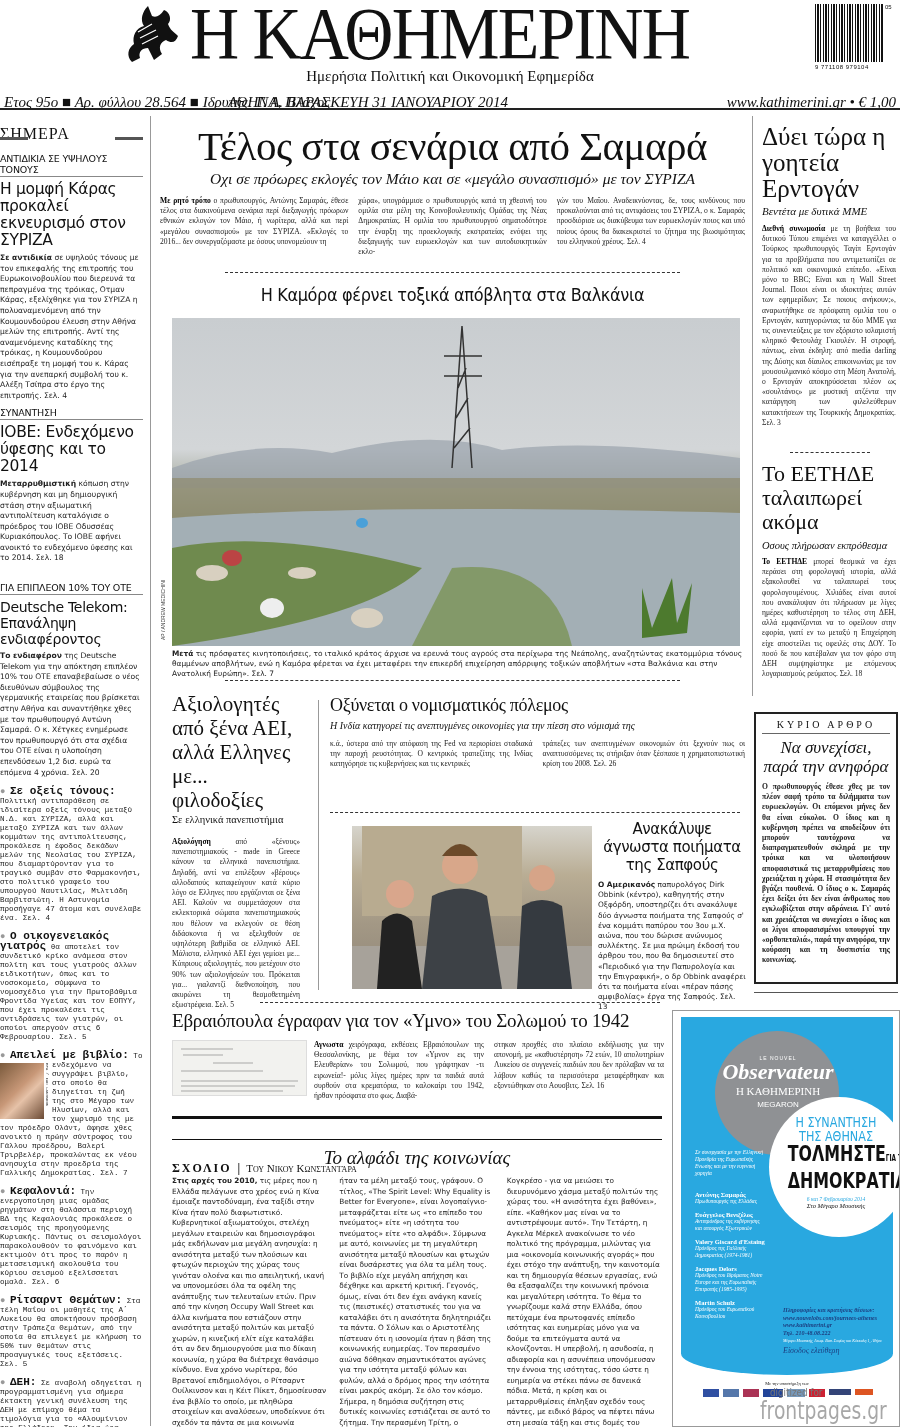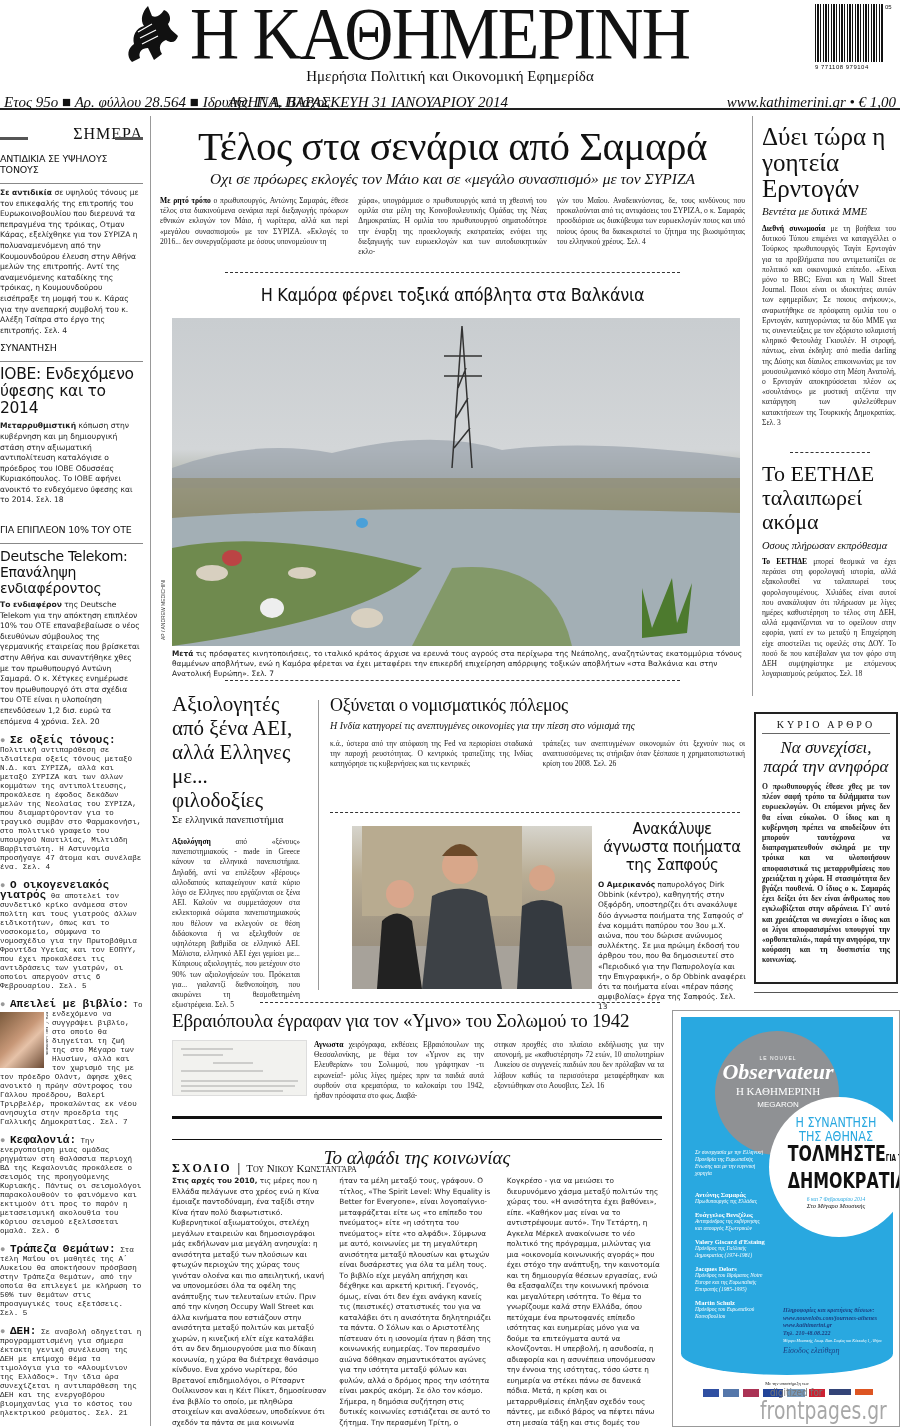--- a/index.html
+++ b/index.html
@@ -13,21 +13,21 @@
 .mast .subtitle{left:0;width:900px;text-align:center;top:68px;font-size:15px;font-family:"Liberation Serif",serif}
 .barcode{left:815px;top:4px;width:80px;height:82px}
 .metaline{top:94px;font-size:15px;font-style:italic;font-family:"Liberation Serif",serif}
 .rule{height:2px;background:#222}
 .vline{width:1px;background:#999}
 .dash{border-top:1px dashed #333;height:0}
 .body{font-size:7.6px;line-height:10.2px;text-align:justify;color:#222}
 .body b{color:#000}
 .sbody{font-size:7.6px;line-height:10.6px;font-family:"DejaVu Sans",sans-serif;color:#222;text-align:left}
 .left{left:0;width:143px}
-.kicker{font-size:9.5px;font-family:"DejaVu Sans",sans-serif;border-bottom:1px solid #888;padding-bottom:8px;letter-spacing:-.2px}
+.kicker{font-size:9.5px;font-family:"DejaVu Sans",sans-serif;border-bottom:1px solid #888;padding-bottom:1px;letter-spacing:-.2px}
 .lh{font-family:"DejaVu Sans",sans-serif;font-size:15.5px;line-height:17px;letter-spacing:-.3px;font-weight:500}
 .dotitem{font-size:7.6px;line-height:9px;font-family:Liberation Mono, monospace;color:#222}
 .dotitem .t{font-size:11px;font-weight:bold;color:#111}
 .dotitem .d{color:#999;font-size:9px}
 .photo{background:linear-gradient(#c9cdd0 0%,#d3d6d8 40%,#a6ab9d 52%,#8c9278 62%,#9ea7a5 70%,#7c8e6a 84%,#8f9580 100%)}
 .boxed{border:2px solid #222}
 </style>
 </head>
 <body>
 
@@ -49,44 +49,45 @@
 </div>
 <div class="abs rule" style="left:0;top:108px;width:900px"></div>
 
 <div class="abs vline" style="left:150px;top:116px;height:1310px"></div>
 <div class="abs vline" style="left:752px;top:116px;height:580px"></div>
 
 <div class="abs left" style="top:126px">
   <div style="position:relative;height:18px">
     <div style="position:absolute;left:0;top:11px;width:28px;height:3px;background:#555"></div>
     <div style="position:absolute;right:0;top:11px;width:28px;height:3px;background:#555"></div>
-    <div class="serif" style="text-align:right;font-size:16px;letter-spacing:1px;line-height:16px">ΣΗΜΕΡΑ</div>
+    <div class="serif" style="text-align:left;font-size:16px;letter-spacing:1px;line-height:16px">ΣΗΜΕΡΑ</div>
   </div>
   <div style="margin-top:9px">
     <div class="kicker">ΑΝΤΙΔΙΚΙΑ ΣΕ ΥΨΗΛΟΥΣ ΤΟΝΟΥΣ</div>
+    <div class="lh" style="margin-top:4px">Η μομφή Κάρας προκαλεί εκνευρισμό στον ΣΥΡΙΖΑ</div>
     <div class="sbody" style="margin-top:4px"><b>Σε αντιδικία</b> <span>σε υψηλούς τόνους με τον επικεφαλής της επιτροπής του Ευρωκοινοβουλίου που διερευνά τα πεπραγμένα της τρόικας, Οτμαν Κάρας, εξελίχθηκε για τον ΣΥΡΙΖΑ η πολυαναμενόμενη από την Κουμουνδούρου έλευση στην Αθήνα μελών της επιτροπής. Αντί της αναμενόμενης καταδίκης της τρόικας, η Κουμουνδούρου εισέπραξε τη μομφή του κ. Κάρας για την ανεπαρκή συμβολή του κ. Αλέξη Τσίπρα στο έργο της επιτροπής. Σελ. 4</span></div>
   </div>
   <div style="margin-top:6px">
     <div class="kicker">ΣΥΝΑΝΤΗΣΗ</div>
     <div class="lh" style="margin-top:4px">ΙΟΒΕ: Ενδεχόμενο ύφεσης και το 2014</div>
     <div class="sbody" style="margin-top:4px"><b>Μεταρρυθμιστική</b> <span>κόπωση στην κυβέρνηση και μη δημιουργική στάση στην αξιωματική αντιπολίτευση καταλόγισε ο πρόεδρος του ΙΟΒΕ Οδυσσέας Κυριακόπουλος. Το ΙΟΒΕ αφήνει ανοικτό το ενδεχόμενο ύφεσης και το 2014. Σελ. 18</span></div>
   </div>
   <div style="margin-top:18px">
     <div class="kicker">ΓΙΑ ΕΠΙΠΛΕΟΝ 10% ΤΟΥ ΟΤΕ</div>
     <div class="lh" style="margin-top:4px;font-size:14px;line-height:16px">Deutsche Telekom: Επανάληψη ενδιαφέροντος</div>
     <div class="sbody" style="margin-top:4px"><b>Το ενδιαφέρον</b> <span>της Deutsche Telekom για την απόκτηση επιπλέον 10% του ΟΤΕ επαναβεβαίωσε ο νέος διευθύνων σύμβουλος της γερμανικής εταιρείας που βρίσκεται στην Αθήνα και συναντήθηκε χθες με τον πρωθυπουργό Αντώνη Σαμαρά. Ο κ. Χέτγκες ενημέρωσε τον πρωθυπουργό ότι στα σχέδια του ΟΤΕ είναι η υλοποίηση επενδύσεων 1,2 δισ. ευρώ τα επόμενα 4 χρόνια. Σελ. 20</span></div>
   </div>
   <div id="briefs" style="margin-top:2px">
       <div class="dotitem" style="margin-top: 9px;"><span class="d">●</span> <span class="t">Σε οξείς τόνους:</span> <span>Πολιτική αντιπαράθεση σε ιδιαίτερα οξείς τόνους μεταξύ Ν.Δ. και ΣΥΡΙΖΑ, αλλά και μεταξύ ΣΥΡΙΖΑ και των άλλων κομμάτων της αντιπολίτευσης, προκάλεσε η έφοδος δεκάδων μελών της Νεολαίας του ΣΥΡΙΖΑ, που διαμαρτύρονταν για το τραγικό συμβάν στο Φαρμακονήσι, στο πολιτικό γραφείο του υπουργού Ναυτιλίας, Μιλτιάδη Βαρβιτσιώτη. Η Αστυνομία προσήγαγε 47 άτομα και συνέλαβε ένα. Σελ. 4</span></div>
       <div class="dotitem" style="margin-top: 9px;"><span class="d">●</span> <span class="t">Ο οικογενειακός γιατρός</span> <span>θα αποτελεί τον συνδετικό κρίκο ανάμεσα στον πολίτη και τους γιατρούς άλλων ειδικοτήτων, όπως και το νοσοκομείο, σύμφωνα το νομοσχέδιο για την Πρωτοβάθμια Φροντίδα Υγείας και τον ΕΟΠΥΥ, που έχει προκαλέσει τις αντιδράσεις των γιατρών, οι οποίοι απεργούν στις 6 Φεβρουαρίου. Σελ. 5</span></div>
       <div class="dotitem" style="margin-top: 9px;"><span class="d">●</span> <span class="t">Απειλεί με βιβλίο:</span> <div style="float:left;width:44px;height:56px;margin:2px 8px 0 0;background:linear-gradient(135deg,#7a5a3c 0%,#c89878 45%,#e6c2a8 60%,#6b4a34 100%);position:relative">
           <span style="position:absolute;right:-7px;top:0;font-size:4px;writing-mode:vertical-rl;color:#333">EPA / IAN LANGSDON</span>
         </div><span>Το ενδεχόμενο να συγγράψει βιβλίο, στο οποίο θα διηγείται τη ζωή της στο Μέγαρο των Ηλυσίων, αλλά και τον χωρισμό της με τον πρόεδρο Ολάντ, άφησε χθες ανοικτό η πρώην σύντροφος του Γάλλου προέδρου, Βαλερί Τριρβελέρ, προκαλώντας εκ νέου ανησυχία στην προεδρία της Γαλλικής Δημοκρατίας. Σελ. 7</span></div>
       <div class="dotitem" style="margin-top: 9px;"><span class="d">●</span> <span class="t">Κεφαλονιά:</span> <span>Την ενεργοποίηση μιας ομάδας ρηγμάτων στη θαλάσσια περιοχή ΒΔ της Κεφαλονιάς προκάλεσε ο σεισμός της προηγούμενης Κυριακής. Πάντως οι σεισμολόγοι παρακολουθούν το φαινόμενο και εκτιμούν ότι προς το παρόν η μετασεισμική ακολουθία του κύριου σεισμού εξελίσσεται ομαλά. Σελ. 6</span></div>
-      <div class="dotitem" style="margin-top: 9px;"><span class="d">●</span> <span class="t">Τράπεζα Θεμάτων:</span> <span>Στα τέλη Μαΐου οι μαθητές της Α΄ Λυκείου θα αποκτήσουν πρόσβαση στην Τράπεζα Θεμάτων, από την οποία θα επιλεγεί με κλήρωση το 50% των θεμάτων στις προαγωγικές τους εξετάσεις. Σελ. 5</span></div>
+      <div class="dotitem" style="margin-top: 9px;"><span class="d">●</span> <span class="t">Ρίτσαρντ Θεμάτων:</span> <span>Στα τέλη Μαΐου οι μαθητές της Α΄ Λυκείου θα αποκτήσουν πρόσβαση στην Τράπεζα Θεμάτων, από την οποία θα επιλεγεί με κλήρωση το 50% των θεμάτων στις προαγωγικές τους εξετάσεις. Σελ. 5</span></div>
       <div class="dotitem" style="margin-top: 9px;"><span class="d">●</span> <span class="t">ΔΕΗ:</span> <span>Σε αναβολή οδηγείται η προγραμματισμένη για σήμερα έκτακτη γενική συνέλευση της ΔΕΗ με επίμαχο θέμα τα τιμολόγια για το «Αλουμίνιον της Ελλάδος». Την ίδια ώρα συνεχίζεται η αντιπαράθεση της ΔΕΗ και της ενεργοβόρου βιομηχανίας για το κόστος του ηλεκτρικού ρεύματος. Σελ. 21</span></div>
     </div>
 
 </div>
 
 <div class="abs" style="left:160px;top:124px;width:585px">
   <div class="serif" style="font-size:41px;line-height:44px;text-align:center;letter-spacing:-.5px">Τέλος στα σενάρια από Σαμαρά</div>
   <div class="serif" style="font-size:15.5px;font-style:italic;text-align:center;margin-top:2px">Οχι σε πρόωρες εκλογές τον Μάιο και σε «μεγάλο συνασπισμό» με τον ΣΥΡΙΖΑ</div>
   <div style="display:flex;gap:10px;margin-top:8px" class="serif">
     <div class="body" style="flex:1"><b>Με ρητό τρόπο</b> <span>ο πρωθυπουργός, Αντώνης Σαμαράς, έθεσε τέλος στα διακινούμενα σενάρια περί διεξαγωγής πρόωρων εθνικών εκλογών τον Μάιο, ή νωρίτερα, αλλά και περί «μεγάλου συνασπισμού» με τον ΣΥΡΙΖΑ. «Εκλογές το 2016... δεν συνεργαζόμαστε με όσους υπονομεύουν τη</span></div>

